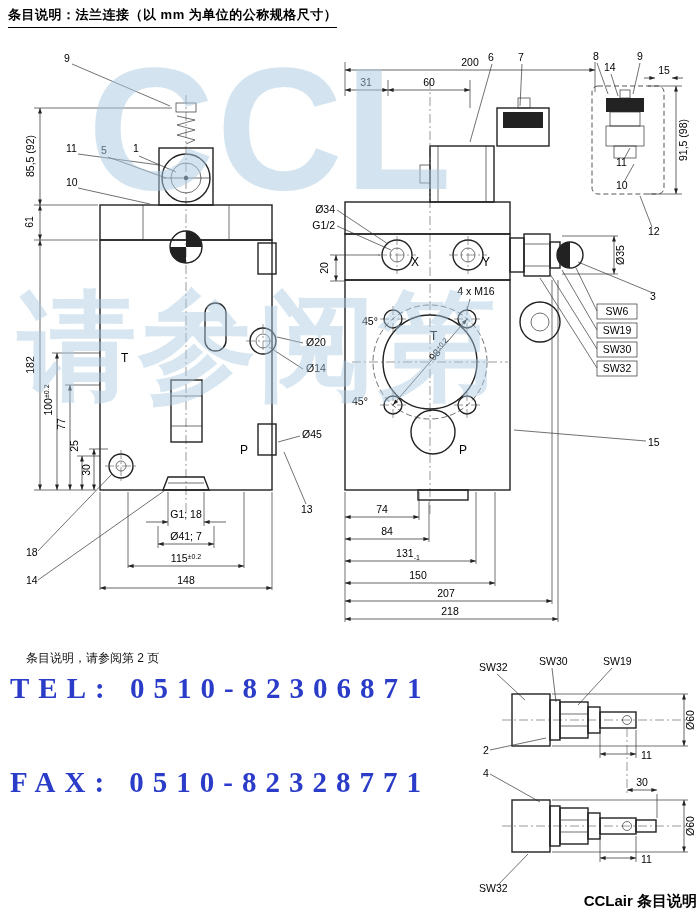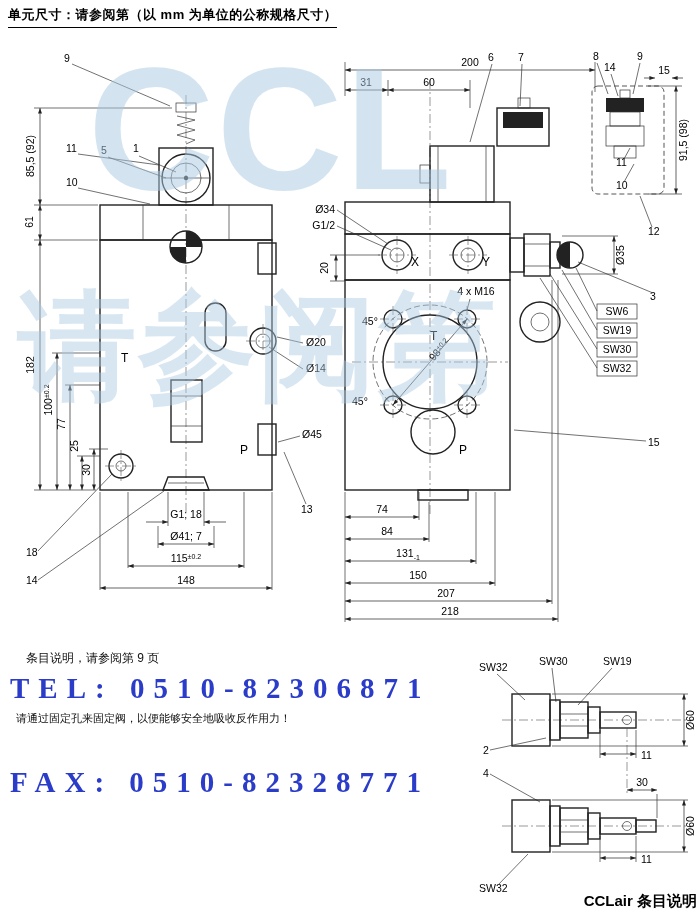--- a/index.html
+++ b/index.html
@@ -28,21 +28,21 @@
   .cl{fill:none;stroke:#555;stroke-width:.6;stroke-dasharray:9 3 2 3}
   .dash{fill:none;stroke:#444;stroke-width:.9;stroke-dasharray:5 3}
   .dim{fill:none;stroke:#222;stroke-width:.7}
   text.t{font:10.5px "Liberation Sans",sans-serif;fill:#000}
   .tm{text-anchor:middle}.te{text-anchor:end}
   .sup{font-size:7px}
 </style>
 </head>
 <body>
 
-<div class="header">单元尺寸：请参阅第（以 mm 为单位的公称规格尺寸）</div>
+<div class="header">条目说明：法兰连接（以 mm 为单位的公称规格尺寸）</div>
 
 <svg id="main-svg" width="700" height="610" viewBox="0 38 700 610">
   <defs>
     <marker id="ar" viewBox="0 0 10 10" refX="9" refY="5" markerWidth="10" markerHeight="10" orient="auto-start-reverse">
       <path d="M1,2.2 L9,5 L1,7.8 z" fill="#222"></path>
     </marker>
     <pattern id="hatch" width="5" height="5" patternUnits="userSpaceOnUse" patternTransform="rotate(45)">
       <line x1="2.5" y1="0" x2="2.5" y2="5" stroke="#555" stroke-width=".8"></line>
     </pattern>
     <pattern id="knurl" width="4" height="8" patternUnits="userSpaceOnUse">
@@ -299,21 +299,21 @@
     <text class="t tm" x="408" y="557"><tspan>131</tspan><tspan class="sup" dy="3">-1</tspan></text>
     <line class="dim" x1="345" y1="583" x2="495" y2="583" marker-start="url(#ar)" marker-end="url(#ar)"></line>
     <text class="t tm" x="418" y="579">150</text>
     <line class="dim" x1="345" y1="601" x2="552" y2="601" marker-start="url(#ar)" marker-end="url(#ar)"></line>
     <text class="t tm" x="446" y="597">207</text>
     <line class="dim" x1="345" y1="619" x2="558" y2="619" marker-start="url(#ar)" marker-end="url(#ar)"></line>
     <text class="t tm" x="450" y="615">218</text>
   </g>
 </svg>
 
-<div class="note">条目说明，请参阅第 9 页</div>
+<div class="note">条目说明，请参阅第 2 页</div>
 
 <svg id="detail-svg" width="245" height="266" viewBox="455 648 245 266">
   <g>
     <text class="t" x="479" y="671">SW32</text>
     <line class="thin" x1="497" y1="674" x2="525" y2="700"></line>
     <text class="t" x="539" y="665">SW30</text>
     <line class="thin" x1="552" y1="668" x2="556" y2="702"></line>
     <text class="t" x="603" y="665">SW19</text>
     <line class="thin" x1="612" y1="668" x2="578" y2="705"></line>
 
@@ -361,21 +361,20 @@
     <line class="thin" x1="600" y1="836" x2="600" y2="862"></line>
     <line class="thin" x1="636" y1="836" x2="636" y2="862"></line>
     <line class="dim" x1="600" y1="858" x2="636" y2="858" marker-start="url(#ar)" marker-end="url(#ar)"></line>
     <text class="t" x="641" y="863">11</text>
     <text class="t" x="479" y="892">SW32</text>
     <line class="thin" x1="497" y1="886" x2="528" y2="854"></line>
   </g>
 </svg>
 
 <div class="warn">
-  <div class="warn-body">请通过固定孔来固定阀，以便能够安全地吸收反作用力！</div>
 </div>
 
 <div class="wm wm-ccl">CCL</div>
 <div class="wm wm-cn">请参阅第</div>
 <div class="wm-blue wm-tel">TEL: 0510-82306871</div>
 <div class="wm-blue wm-fax">FAX: 0510-82328771</div>
 
 <div class="logo">CCLair 条目说明</div>
 
 </body></html>

